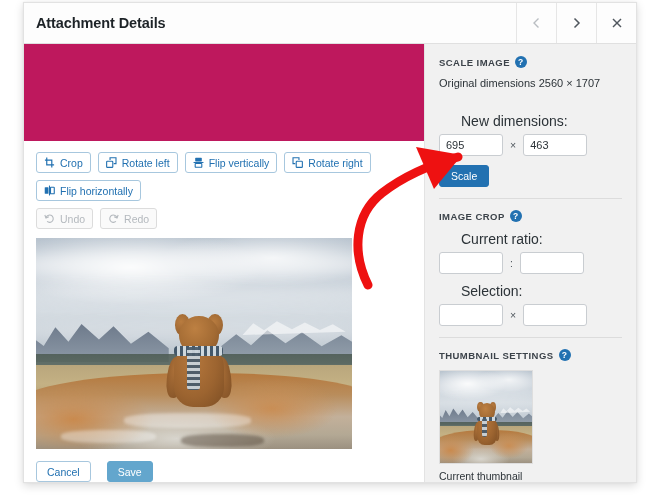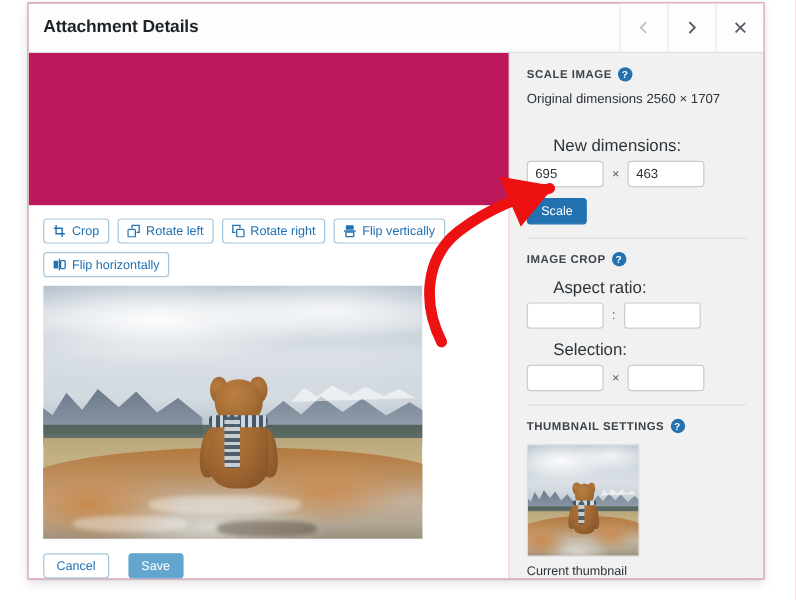--- a/index.html
+++ b/index.html
@@ -363,52 +363,72 @@
               <rect x="0.7" y="4.6" width="6.7" height="6.7" rx="0.8"></rect>
               <path d="M4.4 3.4 V0.8 H10.9 V7.2 H8.4"></path>
             </svg>
           </span>
           <span>Rotate left</span>
         </div>
 
         <div class="tbtn">
           <span class="gl">
             <svg width="11" height="11" viewBox="0 0 12 12" fill="none" stroke="#2271b1" stroke-width="1.2">
-              <rect x="4.6" y="4.6" width="6.7" height="6.7" rx="0.8"></rect>
-              <path d="M7.6 3.4 V0.8 H1.1 V7.2 H3.6"></path>
-            </svg>
-          </span>
-          <span>Rotate right</span>
-        </div>
-
-        <div class="tbtn">
-          <span class="gl">
-            <svg width="11" height="11" viewBox="0 0 12 12" fill="none" stroke="#2271b1" stroke-width="1.2">
               <rect x="2.4" y="0.8" width="7.2" height="4.1" rx="0.7" fill="#2271b1" stroke="none"></rect>
               <rect x="2.4" y="7.1" width="7.2" height="4.1" rx="0.7"></rect>
               <line x1="0.6" y1="6" x2="11.4" y2="6"></line>
             </svg>
           </span>
           <span>Flip vertically</span>
+        </div>
+
+        <div class="tbtn">
+          <span class="gl">
+            <svg width="11" height="11" viewBox="0 0 12 12" fill="none" stroke="#2271b1" stroke-width="1.2">
+              <rect x="4.6" y="4.6" width="6.7" height="6.7" rx="0.8"></rect>
+              <path d="M7.6 3.4 V0.8 H1.1 V7.2 H3.6"></path>
+            </svg>
+          </span>
+          <span>Rotate right</span>
         </div>
       </div>
 
       <div id="toolbar-row2">
         <div class="tbtn">
           <span class="gl">
             <svg width="11" height="11" viewBox="0 0 12 12" fill="none" stroke="#2271b1" stroke-width="1.2">
               <rect x="0.8" y="2.4" width="4.1" height="7.2" rx="0.7" fill="#2271b1" stroke="none"></rect>
               <rect x="7.1" y="2.4" width="4.1" height="7.2" rx="0.7"></rect>
               <line x1="6" y1="0.6" x2="6" y2="11.4"></line>
             </svg>
           </span>
           <span>Flip horizontally</span>
         </div>
       </div>
 
+      <div id="undo-row">
+        <div class="tbtn disabled">
+          <span class="gl">
+            <svg width="11" height="11" viewBox="0 0 12 12" fill="none" stroke="#b4b9be" stroke-width="1.2">
+              <path d="M2.2 5.2 A4 4 0 1 1 3.4 9.2"></path>
+              <polyline points="0.9,2.2 2.2,5.4 5.3,4.2"></polyline>
+            </svg>
+          </span>
+          <span>Undo</span>
+        </div>
+        <div class="tbtn disabled">
+          <span class="gl">
+            <svg width="11" height="11" viewBox="0 0 12 12" fill="none" stroke="#b4b9be" stroke-width="1.2">
+              <path d="M9.8 5.2 A4 4 0 1 0 8.6 9.2"></path>
+              <polyline points="11.1,2.2 9.8,5.4 6.7,4.2"></polyline>
+            </svg>
+          </span>
+          <span>Redo</span>
+        </div>
+      </div>
 
       <div id="photo-wrap">
         <div class="scene">
           <div class="sky"></div>
           <div class="cloudband" style="top:6%;height:13%;"></div>
           <div class="cloudband" style="top:22%;height:10%;opacity:.6;"></div>
           <div class="cloudband" style="top:40%;height:9%;opacity:.5;"></div>
           <div class="mtn-left"></div>
           <div class="mtn-right"></div>
           <div class="mtn-snow"></div>
@@ -454,21 +474,21 @@
       </div>
       <div class="scale-btn">Scale</div>
 
       <div class="divider"></div>
 
       
       <div class="sec-title">
         <span>IMAGE CROP</span>
         <span class="help">?</span>
       </div>
-      <div class="sec-label">Aspect ratio:</div>
+      <div class="sec-label">Current ratio:</div>
       <div class="field-row">
         <input class="num" type="text" value="" style="">
         <span class="sep">:</span>
         <input class="num" type="text" value="" style="">
       </div>
       <div class="sec-label">Selection:</div>
       <div class="field-row">
         <input class="num" type="text" value="" style="">
         <span class="sep">×</span>
         <input class="num" type="text" value="" style="">

